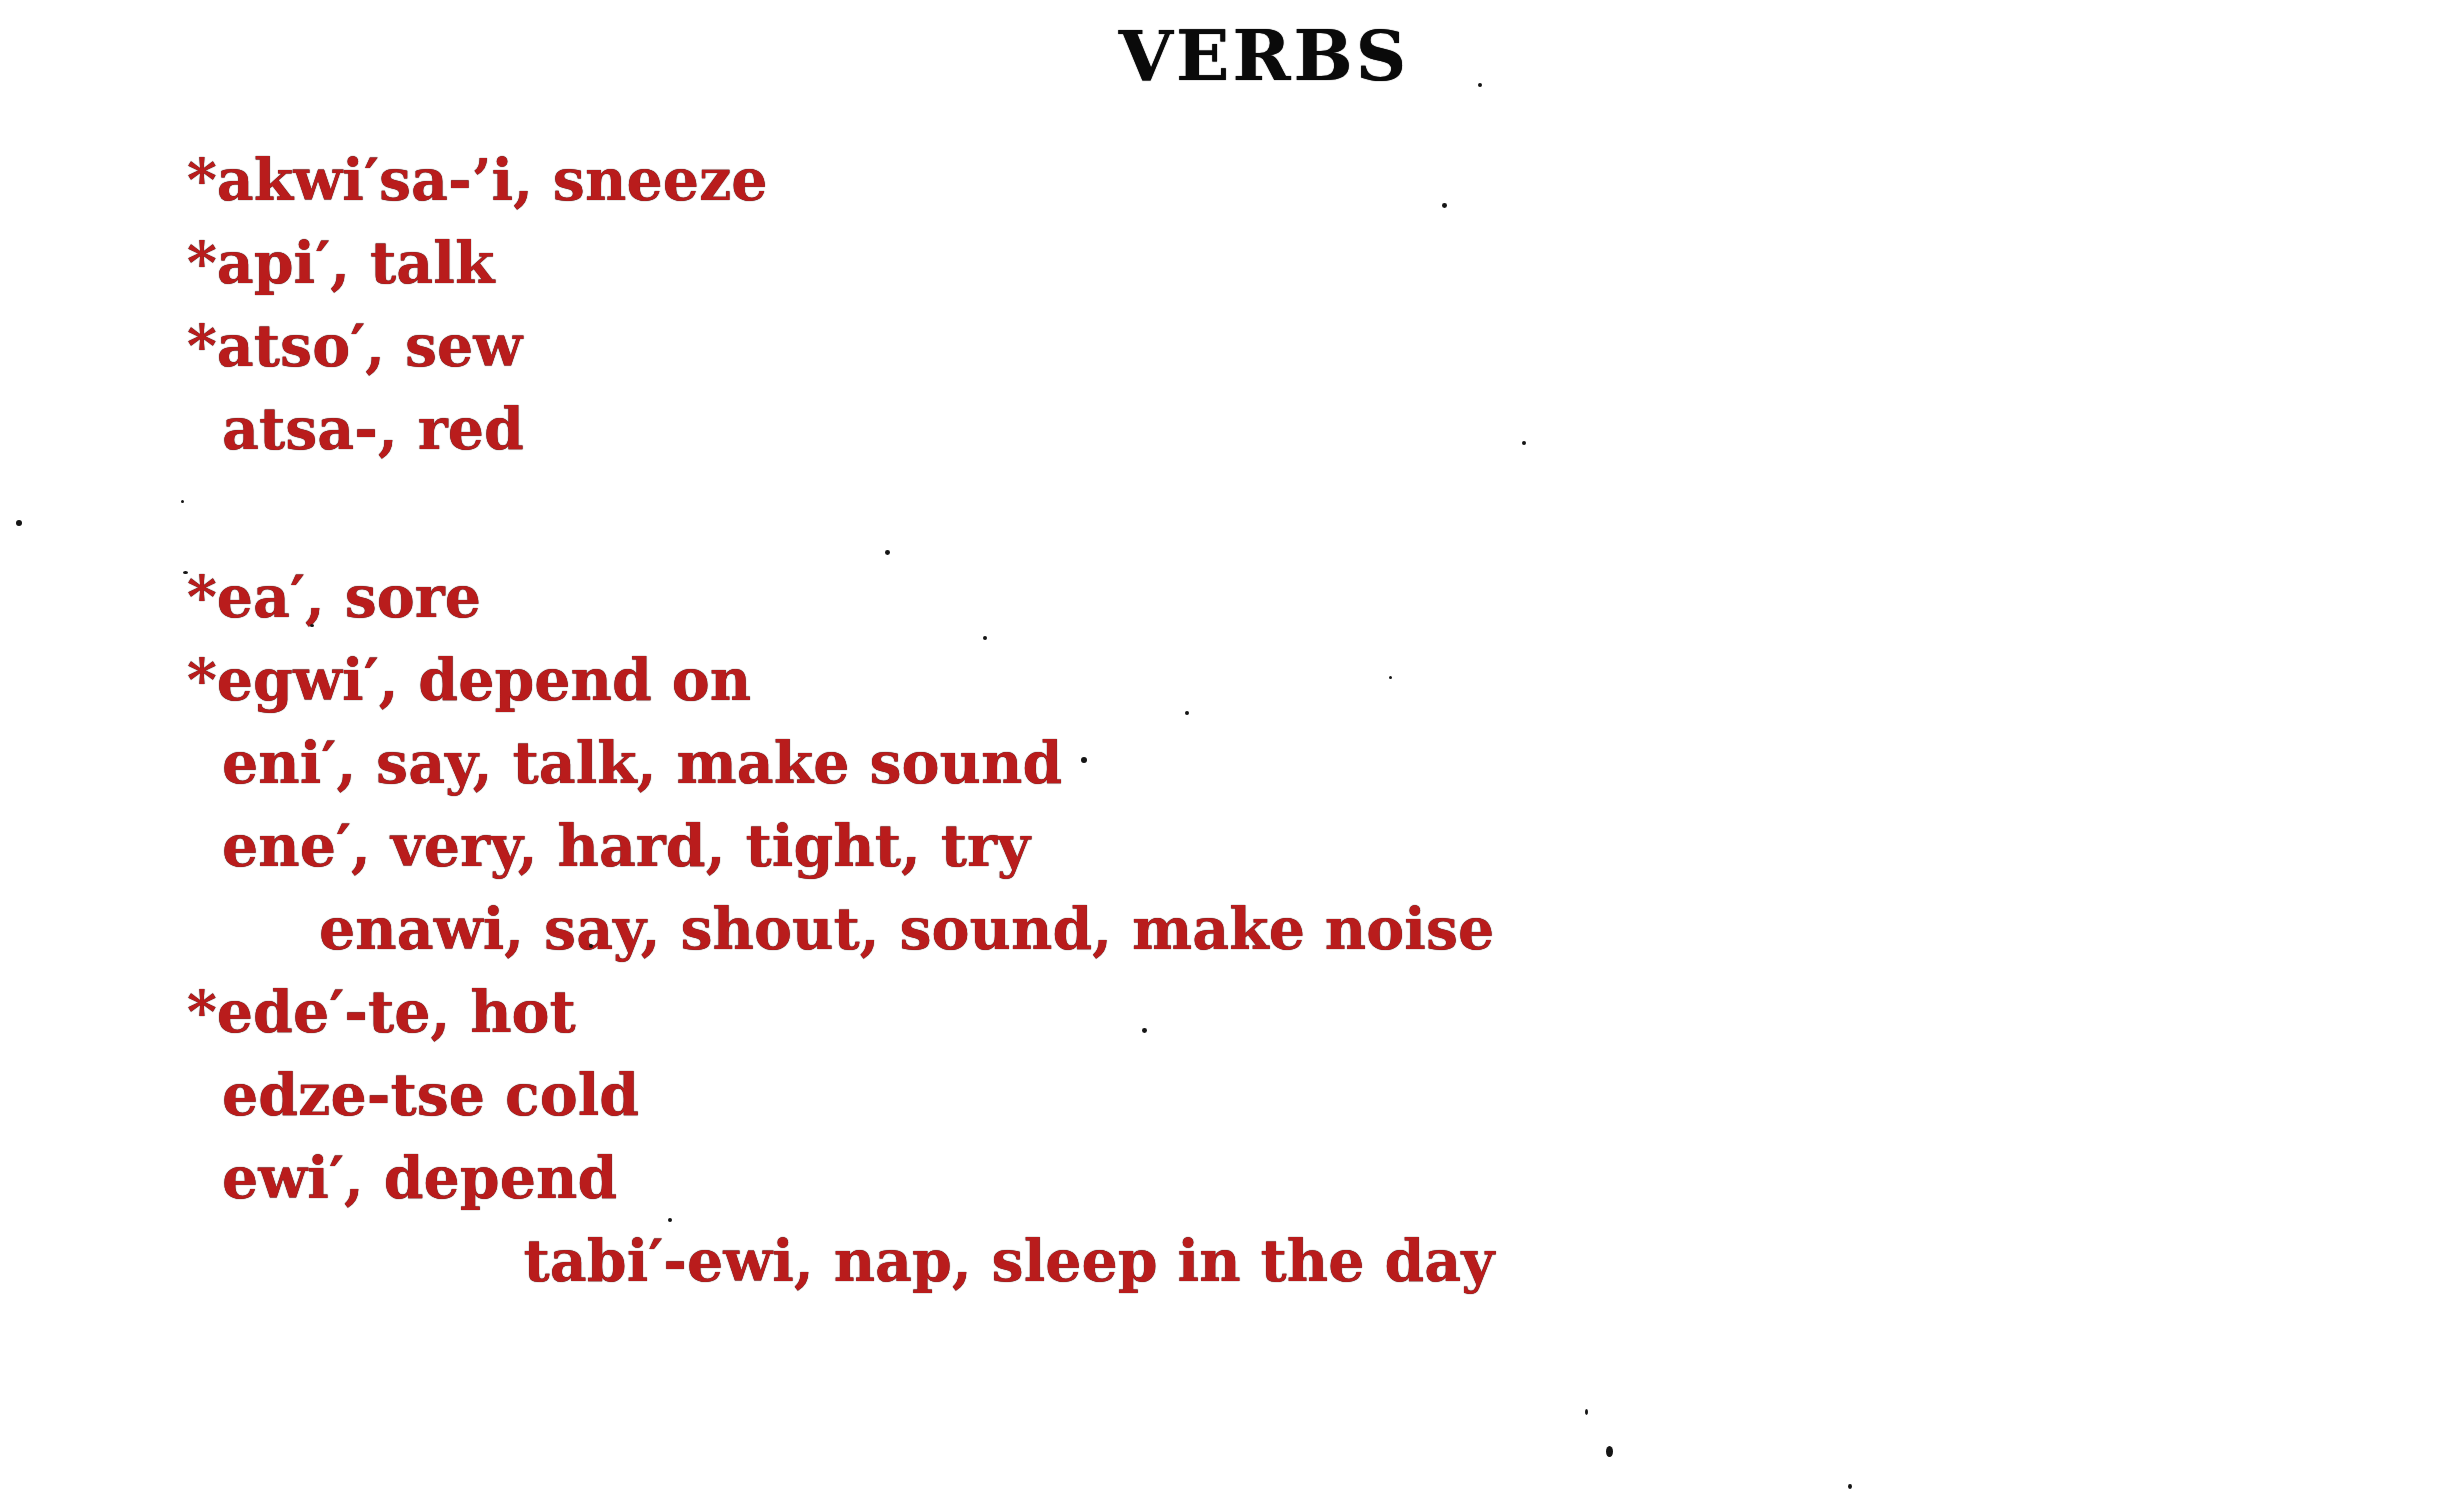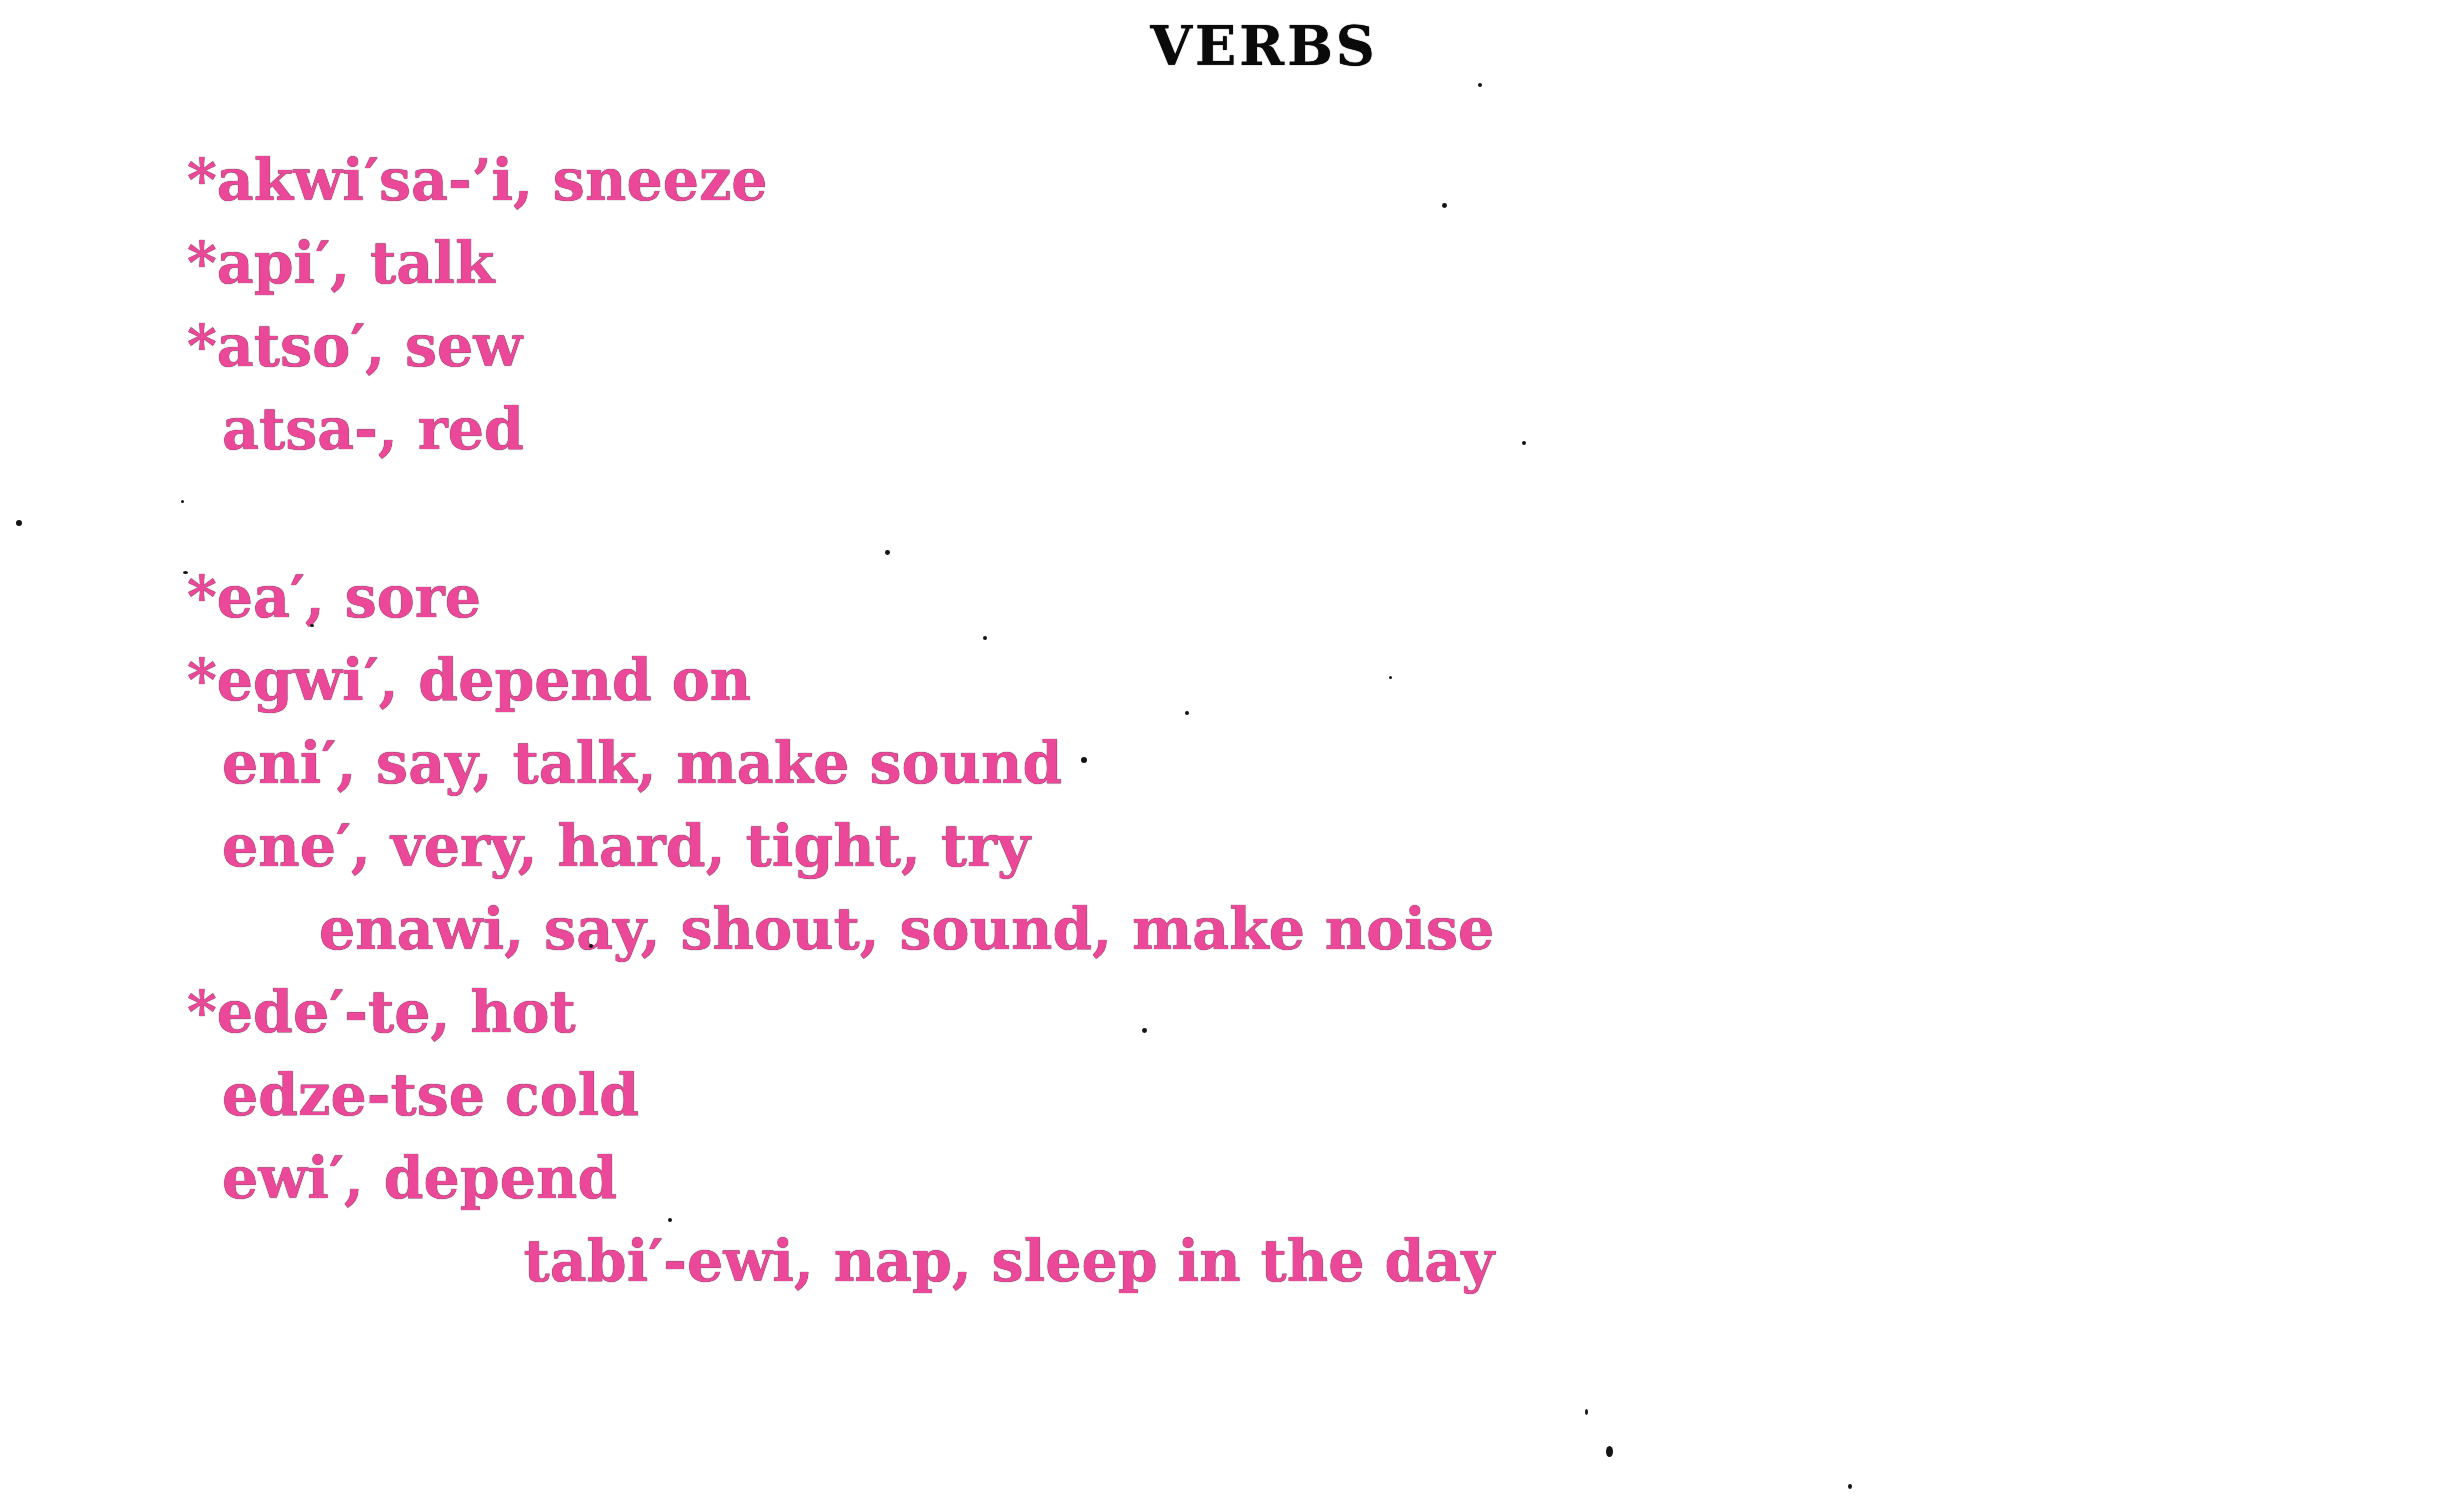--- a/index.html
+++ b/index.html
@@ -18,34 +18,34 @@
     overflow: hidden;
   }
   .title {
     position: absolute;
     top: 13.8px;
     left: 0;
     right: 0;
     margin: 0;
     text-align: center;
     padding-left: 80px; 
-    font-size: 54px;
+    font-size: 70px;
     font-weight: 700;
     letter-spacing: 3px;
     color: #0a0a0a;
     text-shadow: 0 0 1px #000;
   }
   .entries {
     position: absolute;
     left: 187px;
     top: 138px;
     font-size: 57px;
     line-height: 83px;
     white-space: nowrap;
-    color: #ec4899;
+    color: #b91c1c;
     text-shadow: 0 0 1px #000;
   }
   .line { height: 83px; }
   .ind1 { padding-left: 35px; }   
   .ind2 { padding-left: 132px; }  
   .ind3 { padding-left: 110px; text-align: right; }  
   .group-gap { height: 85px; }
   .speck {
     position: absolute;
     background: #151515;

